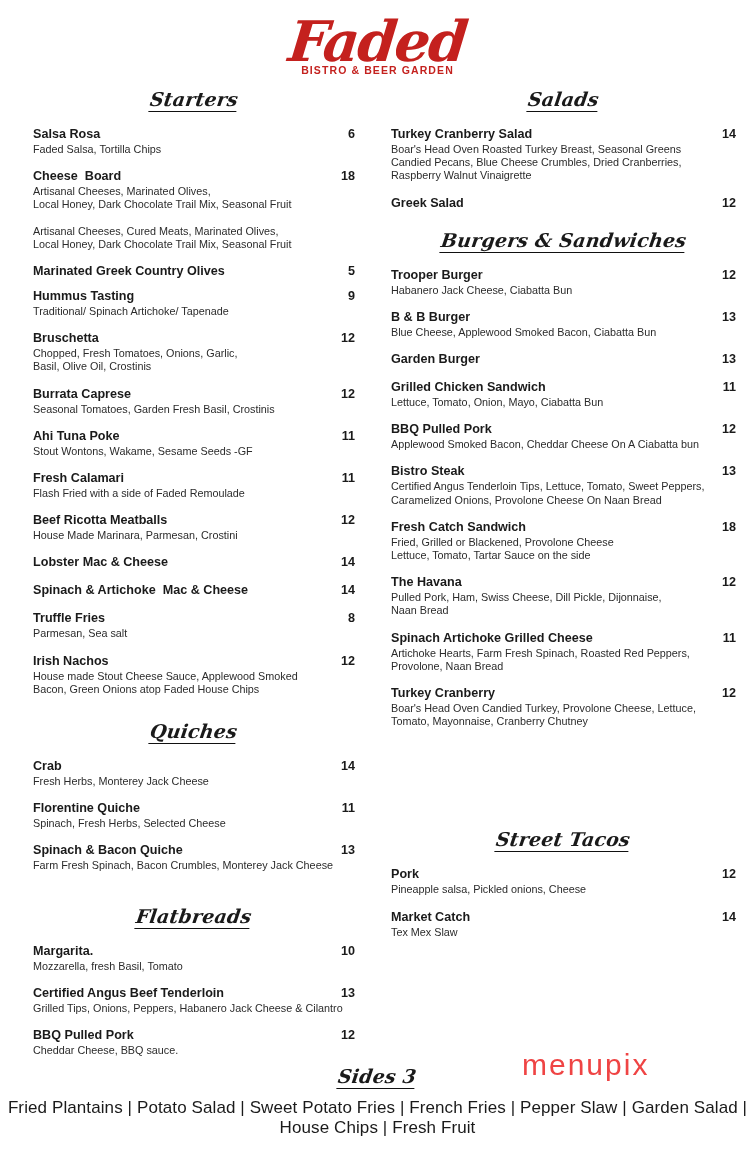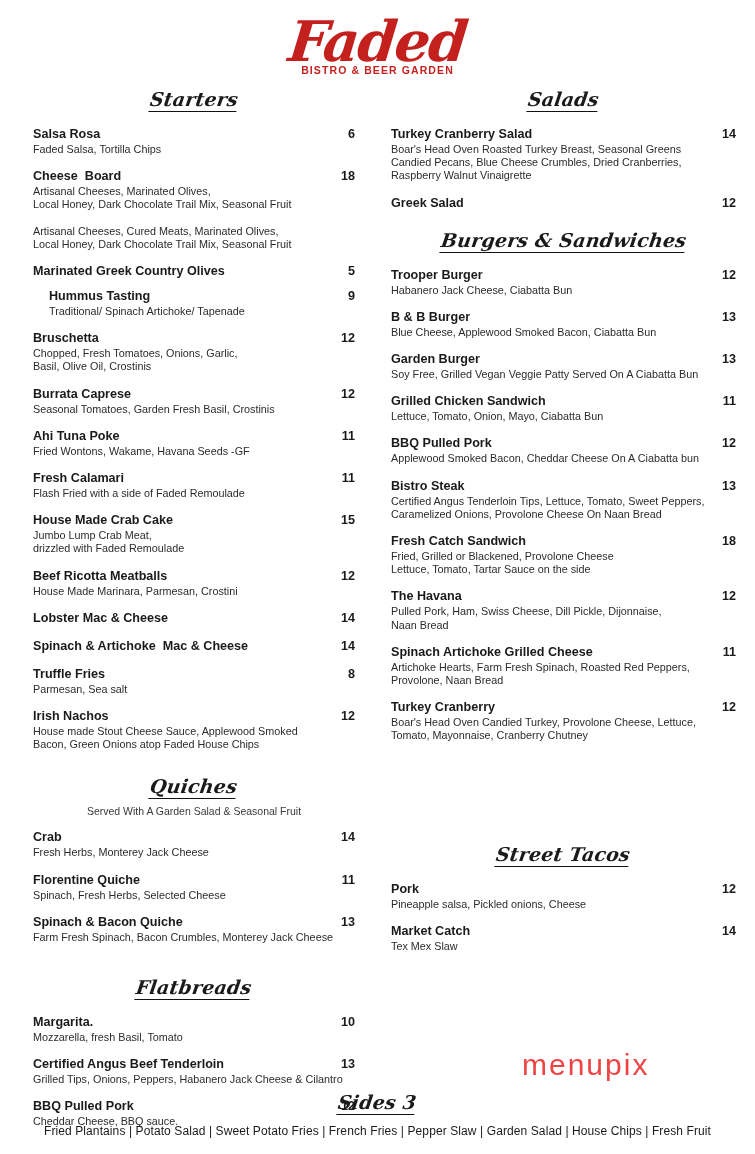--- a/index.html
+++ b/index.html
@@ -75,21 +75,21 @@
   }
   .section-sub {
     text-align: center;
     font-size: 10.5px;
     color: #3a3a3a;
     margin: 4px 0 0 0;
   }
 
   
   .item { margin-top: 13px; }
-  .item.tight { margin-top: 10px; margin-left: 16px; }
+  .item.tight { margin-top: 10px; }
   .item-row {
     display: flex;
     align-items: baseline;
     justify-content: space-between;
   }
   .item-name {
     font-weight: bold;
     font-size: 12.6px;
     line-height: 15px;
     white-space: pre;
@@ -118,21 +118,21 @@
 
   
   .sides {
     position: absolute;
     left: 0;
     right: 0;
     bottom: 16px;
     text-align: center;
   }
   .sides-list {
-    font-size: 12px;
+    font-size: 17px;
     color: #1a1a1a;
     margin-top: 7px;
     letter-spacing: 0.1px;
   }
 
   
   .watermark {
     position: absolute;
     left: 522px;
     top: 1048px;
@@ -206,39 +206,31 @@
           <div class="item-name">Burrata Caprese</div>
           <div class="item-price">12</div>
         </div>
         <div class="item-desc">Seasonal Tomatoes, Garden Fresh Basil, Crostinis</div>
       </div>
       <div class="item">
         <div class="item-row">
           <div class="item-name">Ahi Tuna Poke</div>
           <div class="item-price">11</div>
         </div>
-        <div class="item-desc">Fried Wontons, Wakame, Havana Seeds -GF</div>
+        <div class="item-desc">Stout Wontons, Wakame, Sesame Seeds -GF</div>
       </div>
       <div class="item">
         <div class="item-row">
           <div class="item-name">Fresh Calamari</div>
           <div class="item-price">11</div>
         </div>
         <div class="item-desc">Flash Fried with a side of Faded Remoulade</div>
       </div>
       <div class="item">
         <div class="item-row">
-          <div class="item-name">House Made Crab Cake</div>
-          <div class="item-price">15</div>
-        </div>
-        <div class="item-desc"> Jumbo Lump Crab Meat,
-drizzled with Faded Remoulade</div>
-      </div>
-      <div class="item">
-        <div class="item-row">
           <div class="item-name">Beef Ricotta Meatballs</div>
           <div class="item-price">12</div>
         </div>
         <div class="item-desc">House Made Marinara, Parmesan, Crostini</div>
       </div>
       <div class="item">
         <div class="item-row">
           <div class="item-name">Lobster Mac &amp; Cheese</div>
           <div class="item-price">14</div>
         </div>
@@ -264,21 +256,20 @@
         <div class="item-desc">House made Stout Cheese Sauce, Applewood Smoked
 Bacon, Green Onions atop Faded House Chips</div>
       </div>
     </div>
 
     <div class="gap-quiches"></div>
 
     <h2 class="section-head">
       <span>Quiches</span>
     </h2>
-    <div class="section-sub">Served With A Garden Salad &amp; Seasonal Fruit</div>
 
     <div>
       <div class="item">
         <div class="item-row">
           <div class="item-name">Crab</div>
           <div class="item-price">14</div>
         </div>
         <div class="item-desc">Fresh Herbs, Monterey Jack Cheese</div>
       </div>
       <div class="item">
@@ -372,21 +363,20 @@
           <div class="item-name">B &amp; B Burger</div>
           <div class="item-price">13</div>
         </div>
         <div class="item-desc">Blue Cheese, Applewood Smoked Bacon, Ciabatta Bun</div>
       </div>
       <div class="item">
         <div class="item-row">
           <div class="item-name">Garden Burger</div>
           <div class="item-price">13</div>
         </div>
-        <div class="item-desc">Soy Free, Grilled Vegan Veggie Patty Served On A Ciabatta Bun</div>
       </div>
       <div class="item">
         <div class="item-row">
           <div class="item-name">Grilled Chicken Sandwich</div>
           <div class="item-price">11</div>
         </div>
         <div class="item-desc">Lettuce, Tomato, Onion, Mayo, Ciabatta Bun</div>
       </div>
       <div class="item">
         <div class="item-row">

